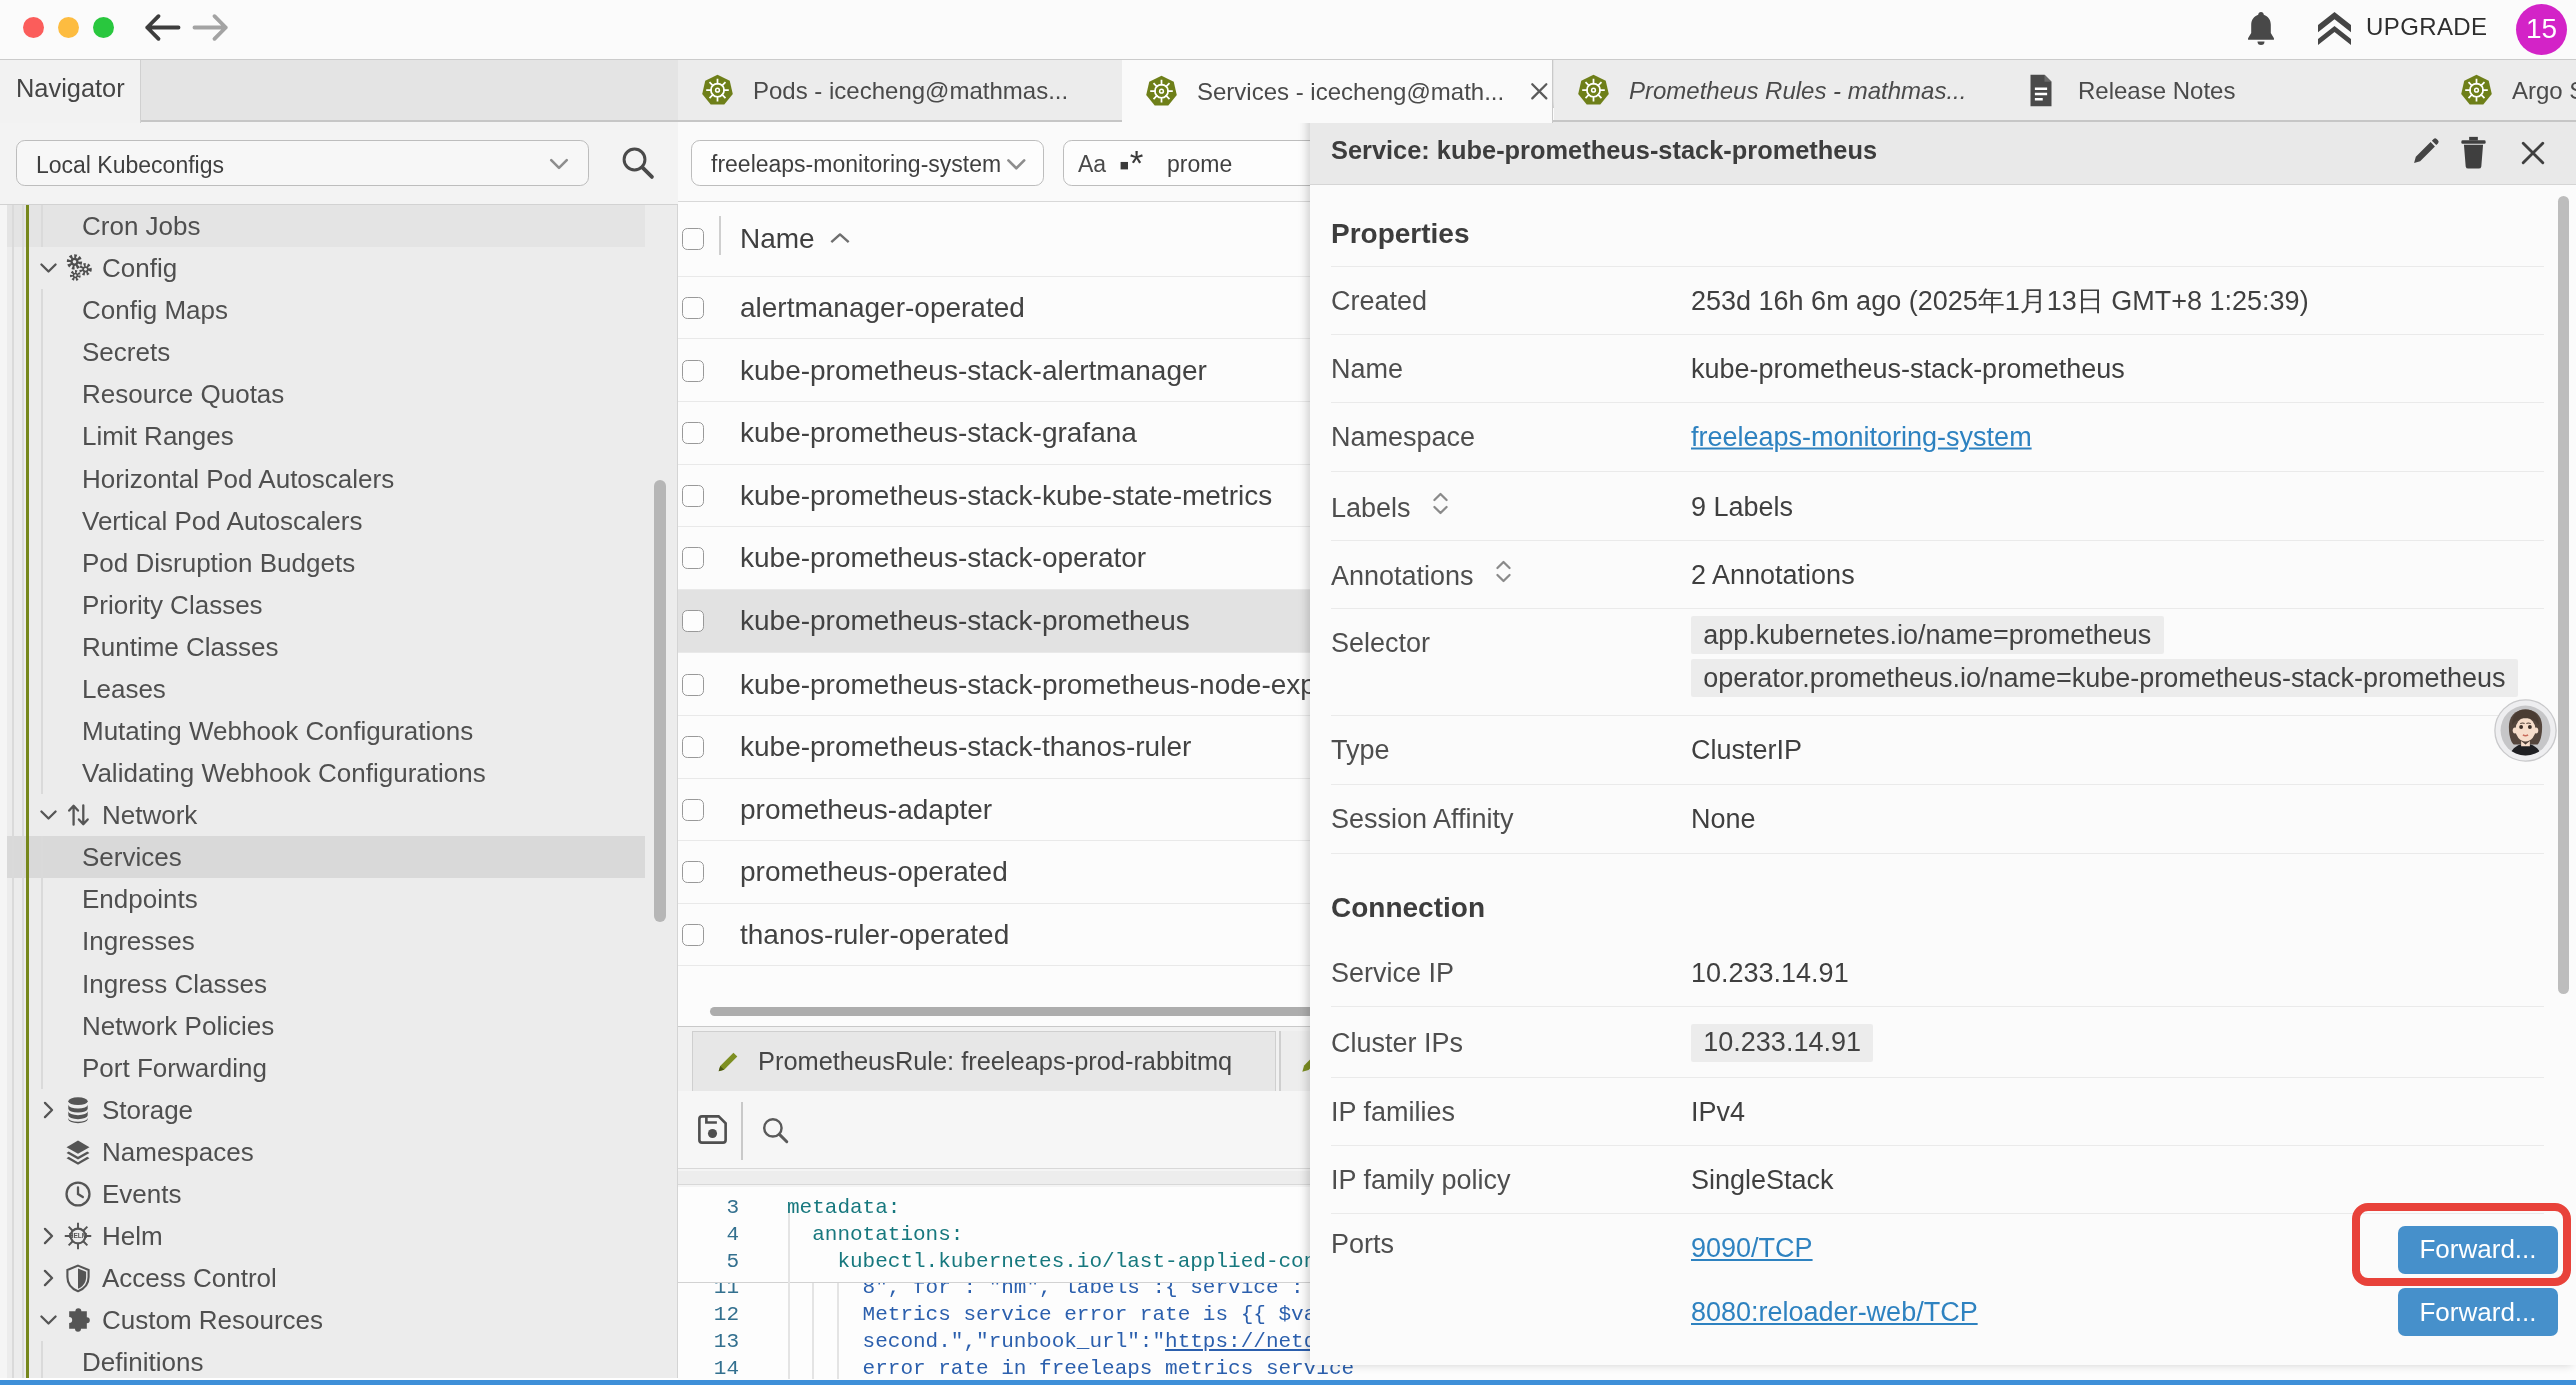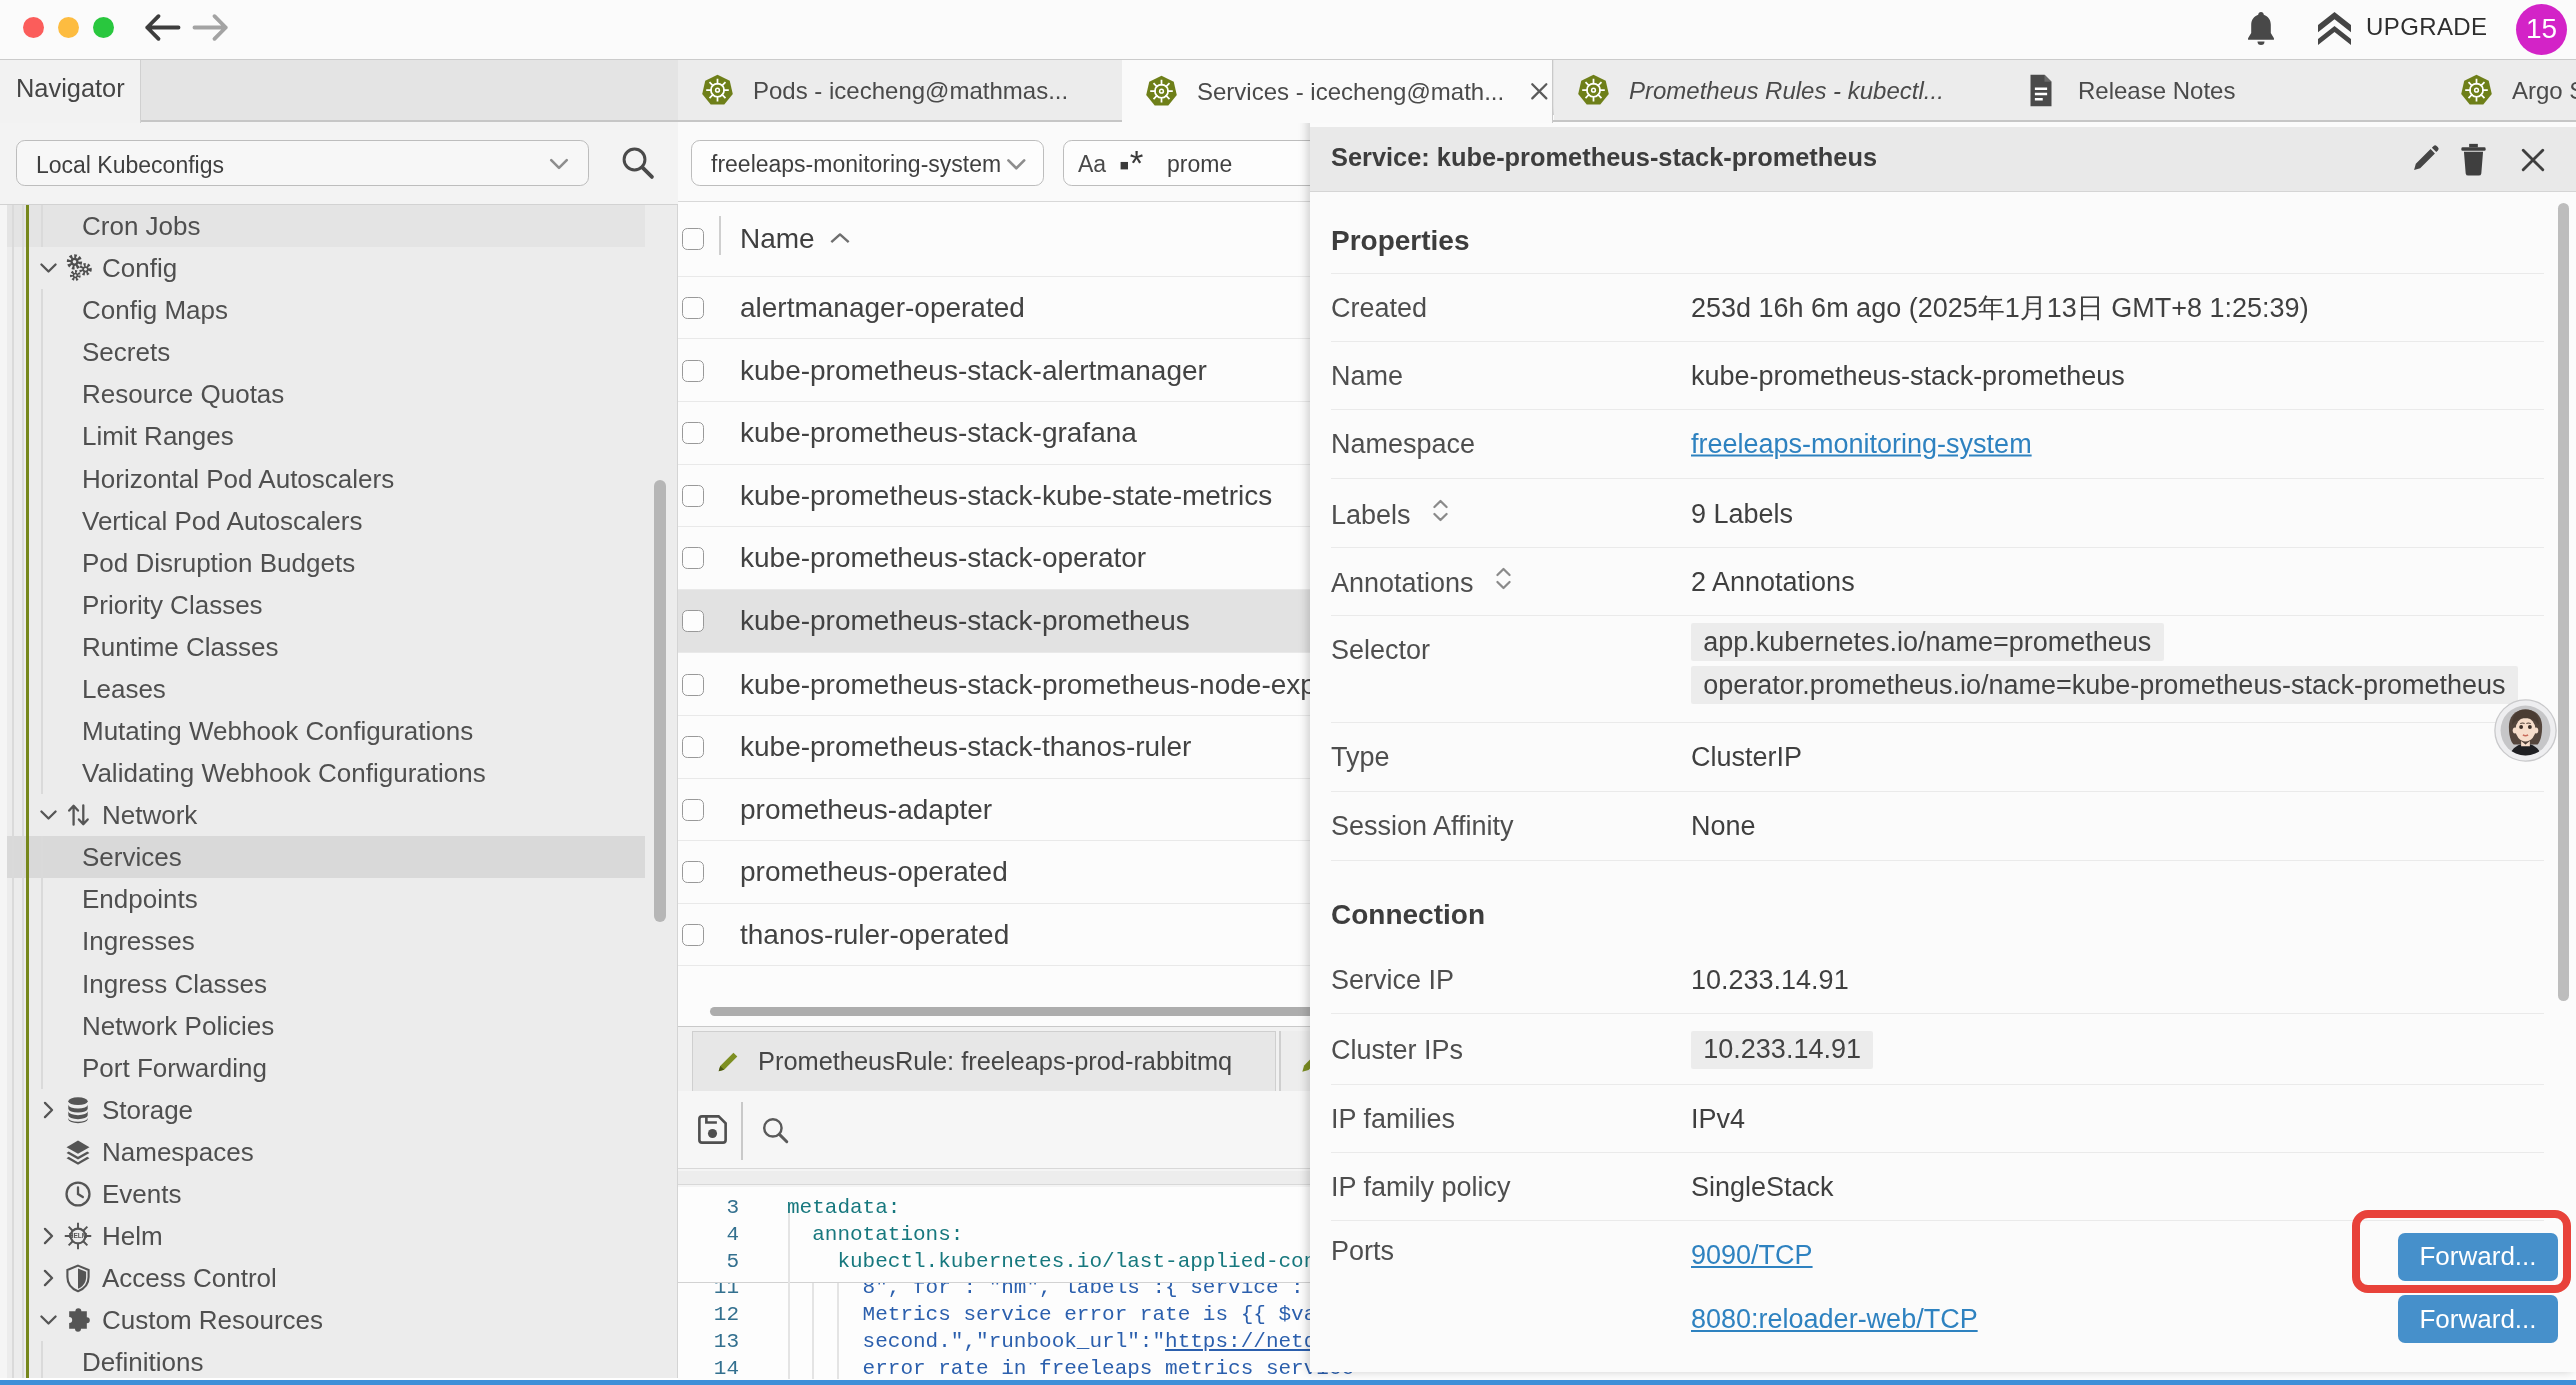--- a/index.html
+++ b/index.html
@@ -43,21 +43,21 @@
 .selbox { position:absolute; top:19px; height:46px; border:1.8px solid #bdbdbd; border-radius:8.8px; background:#fdfdfd; font-size:23px; color:#3f3f3f; white-space:nowrap; }
 #tablewrap { position:absolute; left:0; top:81px; width:1898px; height:886px; }
 .trowm { position:absolute; left:0; width:1898px; border-bottom:1.8px solid #e9e9e9; background:#fcfcfc; }
 .trowm .nm { position:absolute; left:62px; top:50%; transform:translateY(-50%); font-size:28px; color:#424242; white-space:nowrap; }
 .cbx { position:absolute; left:3.5px; top:50%; transform:translateY(-50%); width:22px; height:22px; border:1.8px solid #999; border-radius:5.3px; background:#fdfdfd; }
 
 
 #dock { position:absolute; left:0; top:905px; width:1898px; height:352px; background:#f4f4f4; border-top:1.8px solid #c9c9c9; }
 
 
-#drawer { left:1310px; top:115px; width:1266px; height:1257px; background:#fbfbfb; box-shadow:-3.5px 0 8.8px rgba(0,0,0,0.18); }
+#drawer { left:1310px; top:108px; width:1266px; height:1257px; background:#fbfbfb; box-shadow:-3.5px 0 8.8px rgba(0,0,0,0.18); }
 #dhead { position:absolute; left:0; top:12.3px; width:1266px; height:65px; background:#e9e9e9; border-bottom:1.8px solid #d5d5d5; }
 #dhead .ttl { position:absolute; left:21px; top:16px; font-size:25.4px; font-weight:bold; color:#3d3d3d; }
 .drow { position:absolute; left:21px; width:1213px; border-bottom:1.8px solid #eaeaea; }
 .dlbl { position:absolute; left:0; top:50%; transform:translateY(-50%); font-size:27px; color:#4e4e4e; }
 .dval { position:absolute; left:360px; top:50%; transform:translateY(-50%); font-size:27px; color:#3f3f3f; white-space:nowrap; }
 .dsec { position:absolute; left:21px; font-size:28px; font-weight:bold; color:#3d3d3d; }
 .chip { display:inline-block; background:#ececec; border-radius:2px; padding:3.5px 12.3px; color:#424242; }
 .alink { color:#2e82c0; text-decoration:underline; }
 .fwd { position:absolute; left:1067px; width:160px; height:48px; background:#4690cb; border-radius:7px; color:#fff; font-size:26px; display:flex; align-items:center; justify-content:center; }
 
@@ -126,21 +126,21 @@
     <div class="tab" style="left:1554px;width:437px;font-style:italic;">
       <svg class="k8s" width="33" height="33" viewBox="0 0 38 38">
           <polygon points="19,1 33.1,7.8 36.6,23 26.8,35.2 11.2,35.2 1.4,23 4.9,7.8" fill="#6e7f19"></polygon>
           <g stroke="#fff" stroke-width="2" fill="none">
             <circle cx="19" cy="18.6" r="7.6"></circle>
             <path d="M19 5.6 V12 M19 25.2 V31.6 M6 18.6 H12.4 M25.6 18.6 H32 M9.8 9.4 L14.3 13.9 M23.7 23.3 L28.2 27.8 M28.2 9.4 L23.7 13.9 M14.3 23.3 L9.8 27.8"></path>
           </g>
           <circle cx="19" cy="18.6" r="3" fill="#fff"></circle>
           <circle cx="19" cy="18.6" r="1.3" fill="#6e7f19"></circle>
         </svg>
-      <span>Prometheus Rules - kubectl...</span>
+      <span>Prometheus Rules - mathmas...</span>
     </div>
     <div class="tab" style="left:1990px;width:456px;">
       <svg style="margin:0 21px 0 35px;" width="32" height="35" viewBox="0 0 18 20">
           <path d="M3 1 H11 L15 5 V19 H3 Z" fill="#4a4a4a"></path>
           <path d="M11 1 L11 5 L15 5" fill="#6a6a6a"></path>
           <path d="M5.5 9 H12.5 M5.5 12 H12.5 M5.5 15 H10" stroke="#fff" stroke-width="1.4"></path>
         </svg>
       <span>Release Notes</span>
     </div>
     <div class="tab" style="left:2437px;width:139px;border-right:none;">

